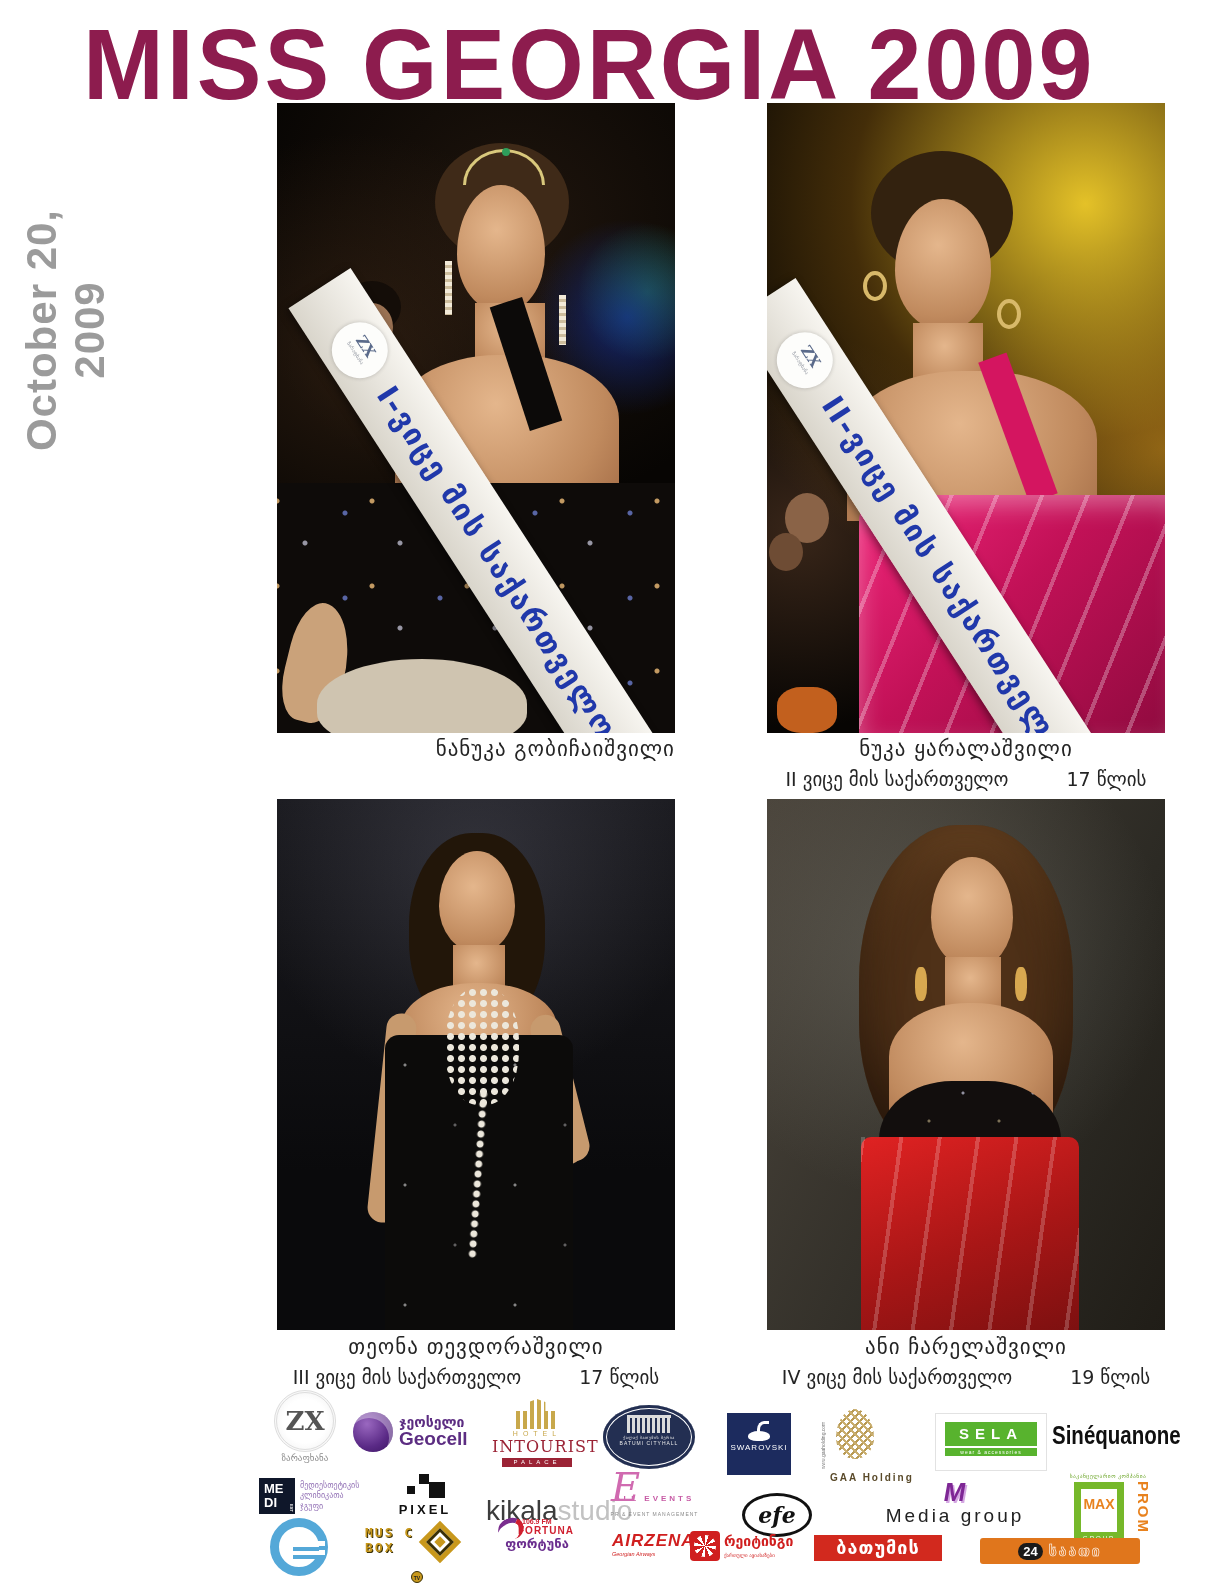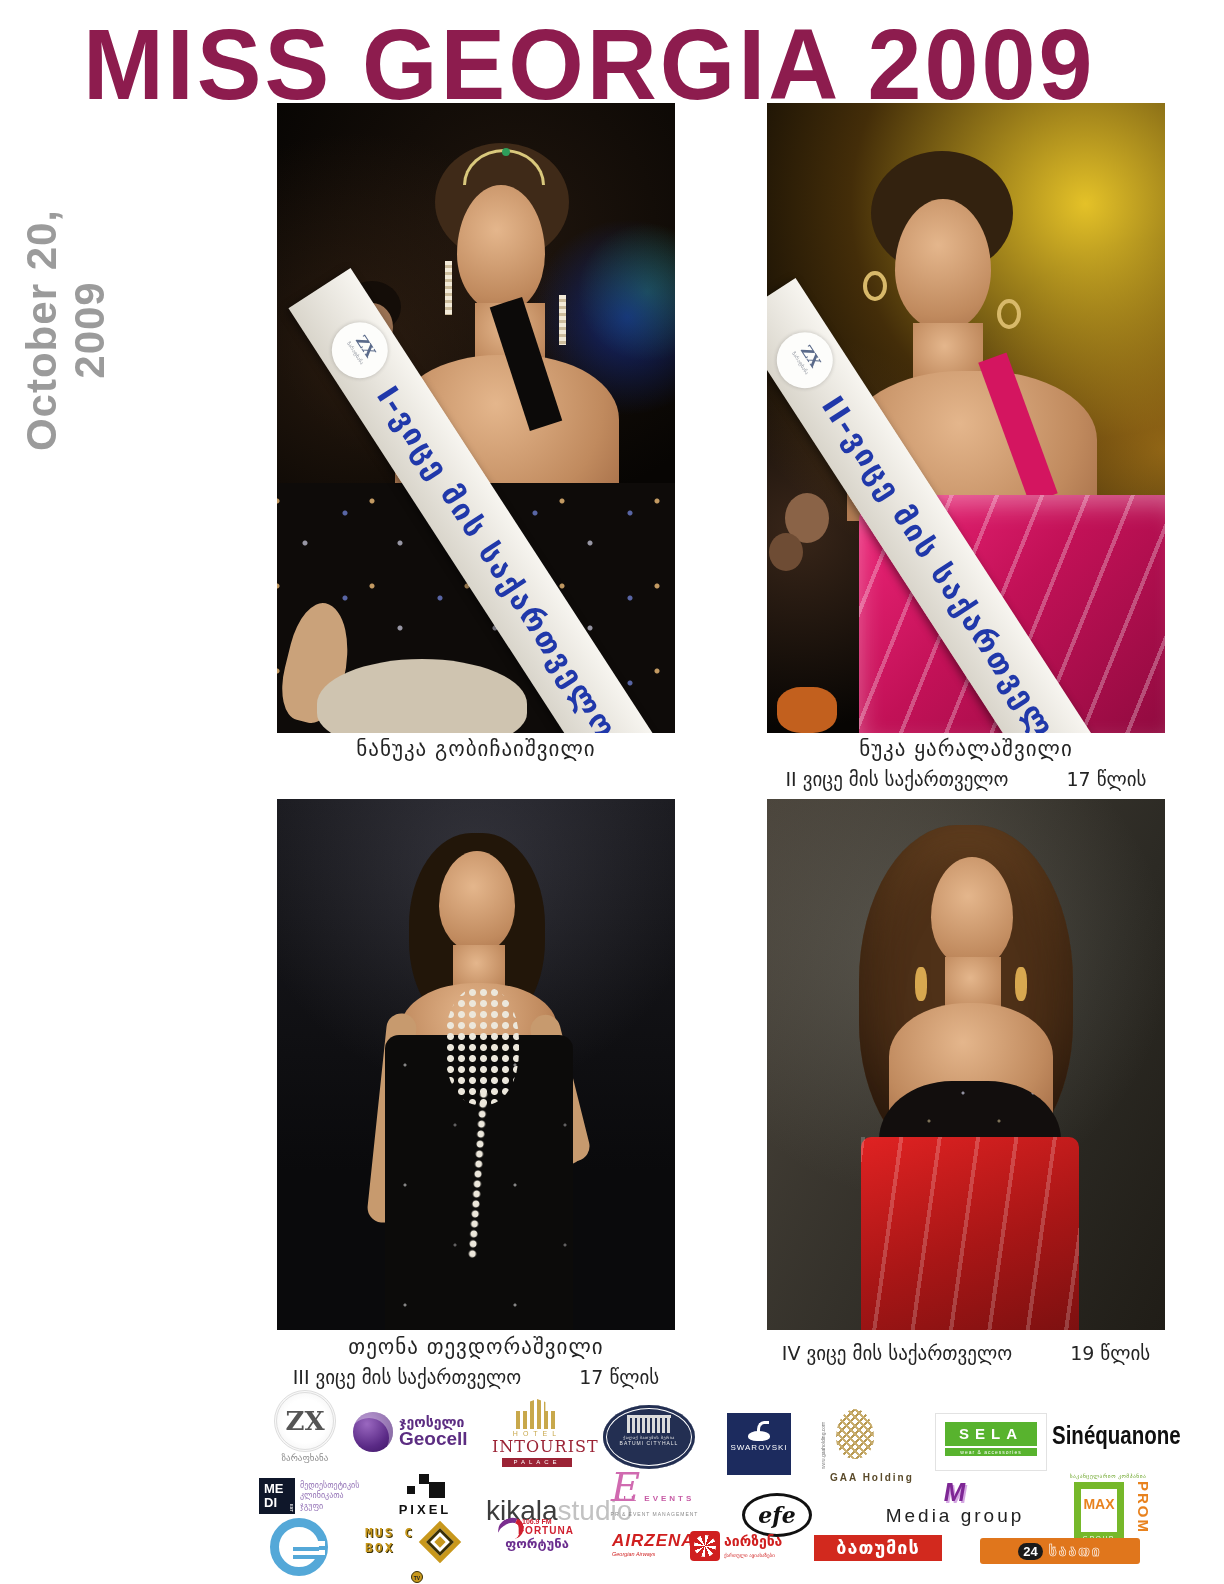--- a/index.html
+++ b/index.html
@@ -166,21 +166,21 @@
                        radial-gradient(circle 1px at 50px 40px, rgba(230,210,160,.5) 0 1px, transparent 2px);
       background-size:70px 55px; }
   .p4 .dress { left:94px; top:338px; width:218px; height:195px;
       background:linear-gradient(160deg,#e02222,#a81616 55%,#7c1010); border-radius:10px 10px 0 0; }
   .p4 .dress::after { content:""; position:absolute; inset:0;
       background:repeating-linear-gradient(98deg, rgba(255,255,255,.20) 0 4px, transparent 4px 38px); }
 
   
   .caption { position:absolute; width:398px; text-align:center; color:#242424;
       font-family:"DejaVu Sans", sans-serif; }
-  .c1 { left:277px; top:737px; } .c2 { left:767px; top:737px; }
+  .c1 { left:277px; top:737px;text-align:right; } .c2 { left:767px; top:737px; }
   .c3 { left:277px; top:1335px; } .c4 { left:767px; top:1335px; }
   .caption .name { font-size:21px; letter-spacing:1px; }
   .caption .meta { margin-top:7px; font-size:19px; display:flex; justify-content:center; gap:58px; }
 
   
   .sponsors { position:absolute; left:257px; top:1385px; width:967px; height:199px; }
   .sponsors > div { position:absolute; }
 
   .zx { left:8px; top:5px; width:80px; height:85px; text-align:center; }
   .zx-ring { margin:0 auto; width:62px; height:62px; border:3px double #ddd; border-radius:50%;
@@ -433,20 +433,21 @@
     </div>
   </div>
   <div class="caption c3">
     <div class="name">თეონა თევდორაშვილი</div>
     <div class="meta">
       <span>III ვიცე მის საქართველო</span>
       <span>17 წლის</span>
     </div>
   </div>
   <div class="caption c4">
+    <div class="name">ანი ჩარელაშვილი</div>
     <div class="meta">
       <span>IV ვიცე მის საქართველო</span>
       <span>19 წლის</span>
     </div>
   </div>
 
   <div class="sponsors">
 
     <div class="zx">
       <div class="zx-ring">ZX</div>
@@ -555,21 +556,21 @@
       <div class="for-name">FORTUNA</div>
       <div class="for-ka">ფორტუნა</div>
     </div>
 
     <div class="air">
       <div class="air-en">AIRZENA</div>
       <div class="air-ensub">Georgian Airways</div>
       <div class="air-box">
         <div class="air-sun"></div>
       </div>
-      <div class="air-ka">აირზენა</div>
+      <div class="air-ka">რეიტინგი</div>
       <div class="air-kasub">ქართული ავიახაზები</div>
     </div>
 
     <div class="rei">ბათუმის</div>
 
     <div class="s24">
       <span class="s24-num">24</span>
       <span class="s24-ka">საათი</span>
     </div>
 

